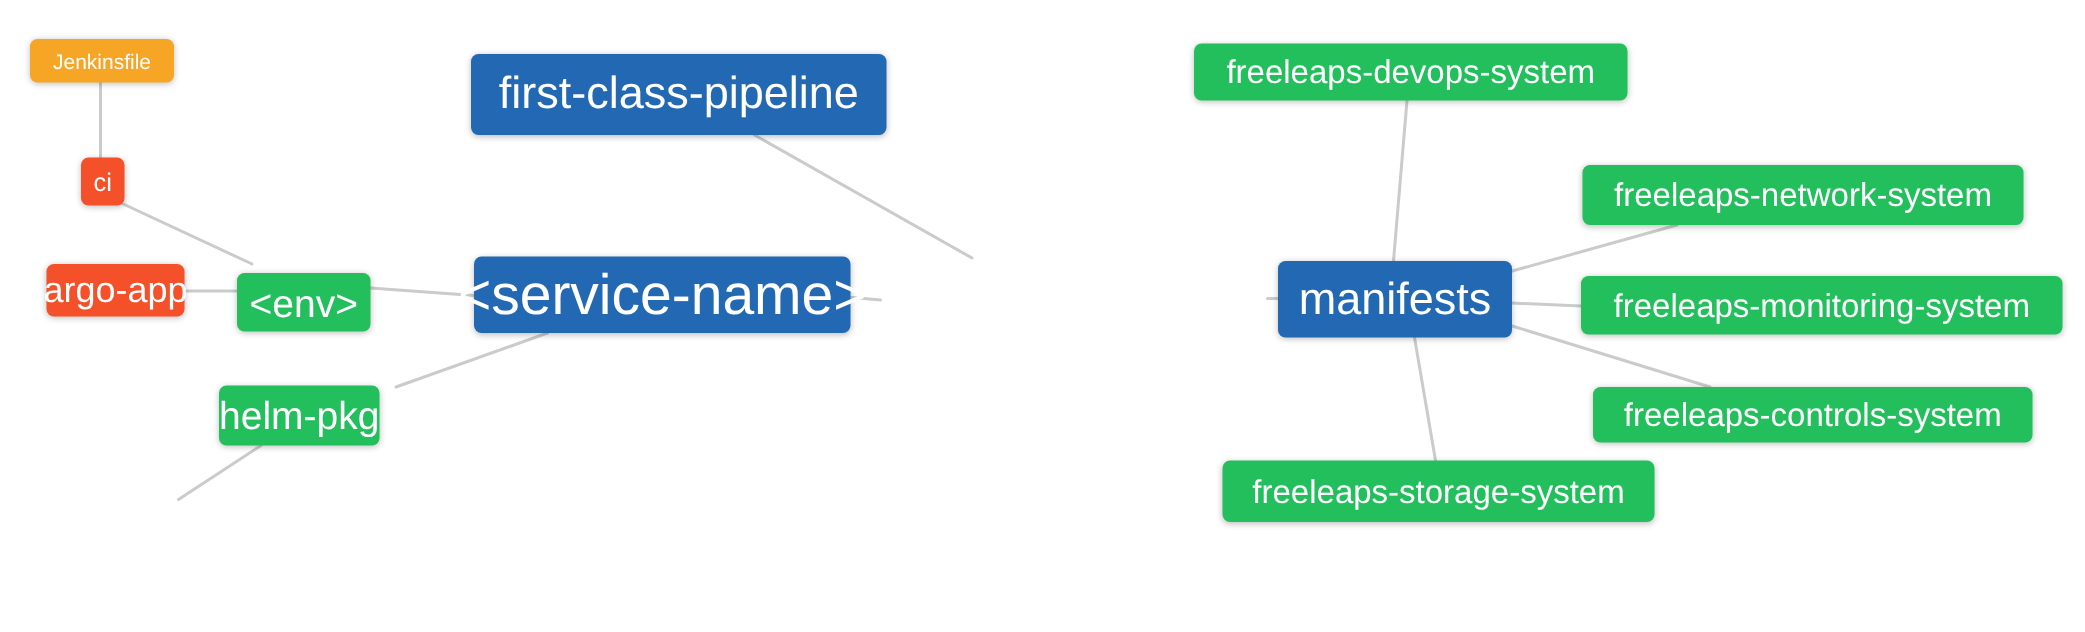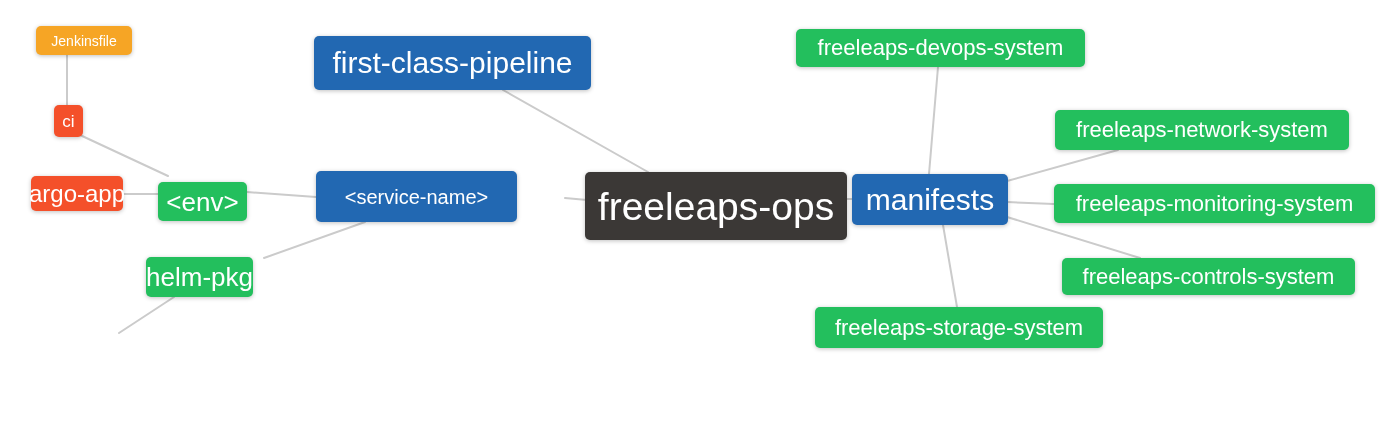--- a/index.html
+++ b/index.html
@@ -39,28 +39,28 @@
     box-shadow: 0 1px 4px rgba(0,0,0,0.25);
     cursor: default;
     line-height: 1;
   }
   .c-blue  { background: #2268B2; }
   .c-green { background: #23BF5D; }
   .c-red   { background: #F4502A; }
   .c-amber { background: #F6A525; }
   .c-dark  { background: #3B3836; }
 
-  .n-jenkinsfile { left: 20px;  top: 26px;  width: 96px;  height: 29px; font-size: 14px; margin-left: 16px; }
+  .n-jenkinsfile { left: 20px;  top: 26px;  width: 96px;  height: 29px; font-size: 14px; }
   .n-ci          { left: 54px;  top: 105px; width: 29px;  height: 32px; font-size: 17px; }
   .n-argo-app    { left: 31px;  top: 176px; width: 92px;  height: 35px; font-size: 24px; }
   .n-env         { left: 158px; top: 182px; width: 89px;  height: 39px; font-size: 26px; }
   .n-helm-pkg    { left: 146px; top: 257px; width: 107px; height: 40px; font-size: 26px; }
   .n-values      { left: 8px;   top: 333px; width: 167px; height: 35px; font-size: 18px; }
   .n-pipeline    { left: 314px; top: 36px;  width: 277px; height: 54px; font-size: 30px; }
-  .n-service     { left: 316px; top: 171px; width: 201px; height: 51px; font-size: 20px; }
+  .n-service     { left: 316px; top: 171px; width: 251px; height: 51px; font-size: 38px; }
   .n-ops         { left: 585px; top: 172px; width: 262px; height: 68px; font-size: 39px; }
   .n-manifests   { left: 852px; top: 174px; width: 156px; height: 51px; font-size: 30px; }
   .n-devops      { left: 796px;  top: 29px;  width: 289px; height: 38px; font-size: 22px; }
   .n-network     { left: 1055px; top: 110px; width: 294px; height: 40px; font-size: 22px; }
   .n-monitoring  { left: 1054px; top: 184px; width: 321px; height: 39px; font-size: 22px; }
   .n-controls    { left: 1062px; top: 258px; width: 293px; height: 37px; font-size: 22px; }
   .n-storage     { left: 815px;  top: 307px; width: 288px; height: 41px; font-size: 22px; }
 </style>
 </head>
 <body>
@@ -84,21 +84,20 @@
     <line x1="943" y1="225" x2="957" y2="307"></line>
   </svg>
 
   <div class="node n-jenkinsfile c-amber">Jenkinsfile</div>
   <div class="node n-ci c-red">ci</div>
   <div class="node n-argo-app c-red">argo-app</div>
   <div class="node n-env c-green">&lt;env&gt;</div>
   <div class="node n-helm-pkg c-green">helm-pkg</div>
   <div class="node n-pipeline c-blue">first-class-pipeline</div>
   <div class="node n-service c-blue">&lt;service-name&gt;</div>
-  <div class="node n-ops c-dark">freeleaps-ops</div>
   <div class="node n-devops c-green">freeleaps-devops-system</div>
   <div class="node n-manifests c-blue">manifests</div>
   <div class="node n-network c-green">freeleaps-network-system</div>
   <div class="node n-monitoring c-green">freeleaps-monitoring-system</div>
   <div class="node n-controls c-green">freeleaps-controls-system</div>
   <div class="node n-storage c-green">freeleaps-storage-system</div>
 
 </div>
 
 </body></html>

